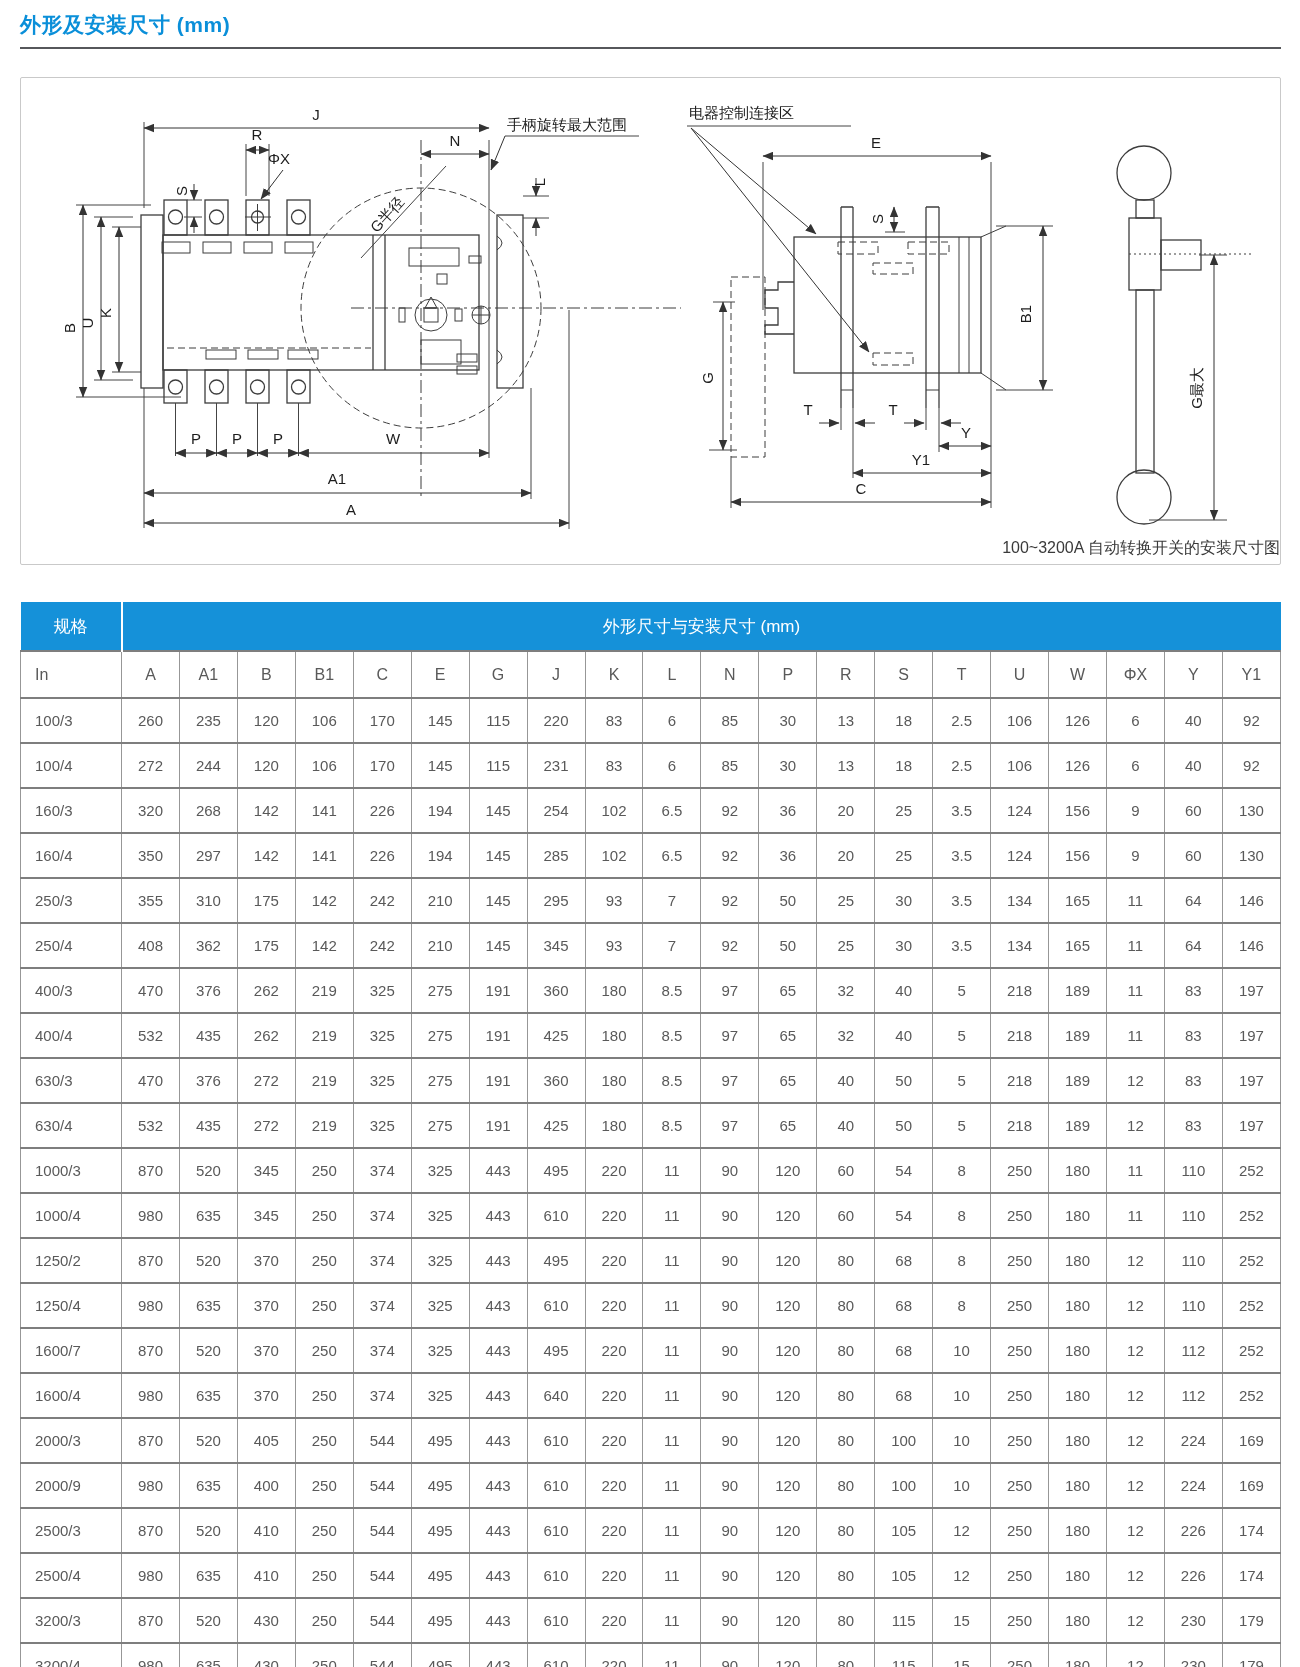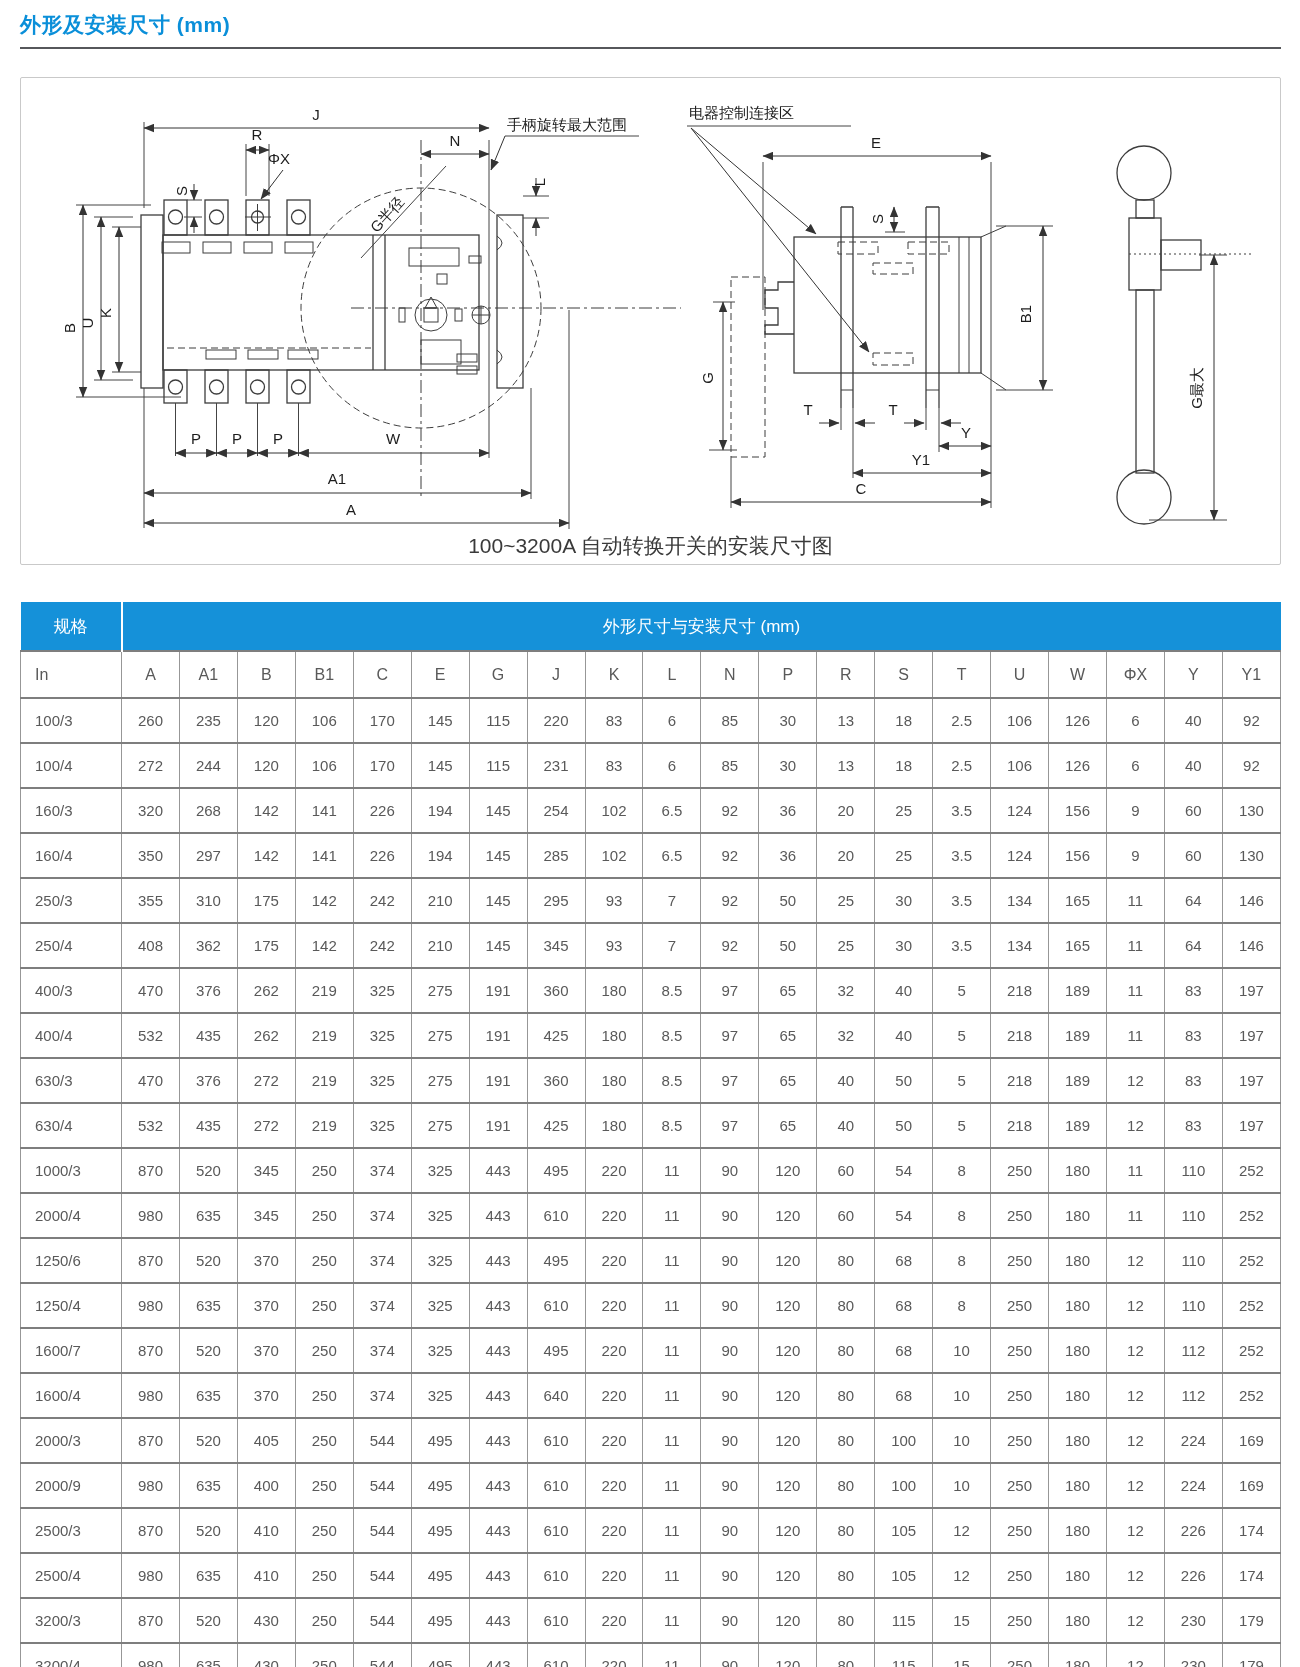--- a/index.html
+++ b/index.html
@@ -2,21 +2,21 @@
 <html><head>
 <meta charset="utf-8">
 <style>
   html,body{margin:0;padding:0;background:#fff;}
   body{width:1300px;font-family:"Liberation Sans",sans-serif;-webkit-font-smoothing:antialiased;}
   .wrap{padding:11px 19px 8px 20px;}
   .title{color:#0a8fd9;font-weight:bold;font-size:21px;letter-spacing:.5px;}
   .rule{height:2px;background:#56575b;margin-top:8px;}
   .panel{margin-top:28px;border:1px solid #c9c9c9;border-radius:2px;height:486px;background:#fff;overflow:hidden;}
   .panel svg{display:block;}
-  .caption{text-align:center;font-size:21px;color:#3a3a3a;margin-top:2px;}
+  .caption{text-align:right;font-size:16px;color:#3a3a3a;margin-top:8px;}
 
   
   .o{stroke:#3d3d3d;fill:none;stroke-width:1.3;}
   .thin{stroke:#3d3d3d;fill:none;stroke-width:1;}
   .dash{stroke-dasharray:7 4;}
   .dashdot{stroke-dasharray:13 4 3 4;}
   .dot{stroke-dasharray:2 3;}
   .ext{stroke:#444;fill:none;stroke-width:1;}
   .dim{stroke:#333;fill:none;stroke-width:1;marker-start:url(#ar);marker-end:url(#ar);}
   .dime{stroke:#333;fill:none;stroke-width:1;marker-end:url(#ar);}
@@ -550,21 +550,21 @@
           <td>60</td>
           <td>54</td>
           <td>8</td>
           <td>250</td>
           <td>180</td>
           <td>11</td>
           <td>110</td>
           <td>252</td>
         </tr>
         <tr>
-          <td class="spec">2000/4</td>
+          <td class="spec">1000/4</td>
           <td>980</td>
           <td>635</td>
           <td>345</td>
           <td>250</td>
           <td>374</td>
           <td>325</td>
           <td>443</td>
           <td>610</td>
           <td>220</td>
           <td>11</td>
@@ -573,21 +573,21 @@
           <td>60</td>
           <td>54</td>
           <td>8</td>
           <td>250</td>
           <td>180</td>
           <td>11</td>
           <td>110</td>
           <td>252</td>
         </tr>
         <tr>
-          <td class="spec">1250/6</td>
+          <td class="spec">1250/2</td>
           <td>870</td>
           <td>520</td>
           <td>370</td>
           <td>250</td>
           <td>374</td>
           <td>325</td>
           <td>443</td>
           <td>495</td>
           <td>220</td>
           <td>11</td>

